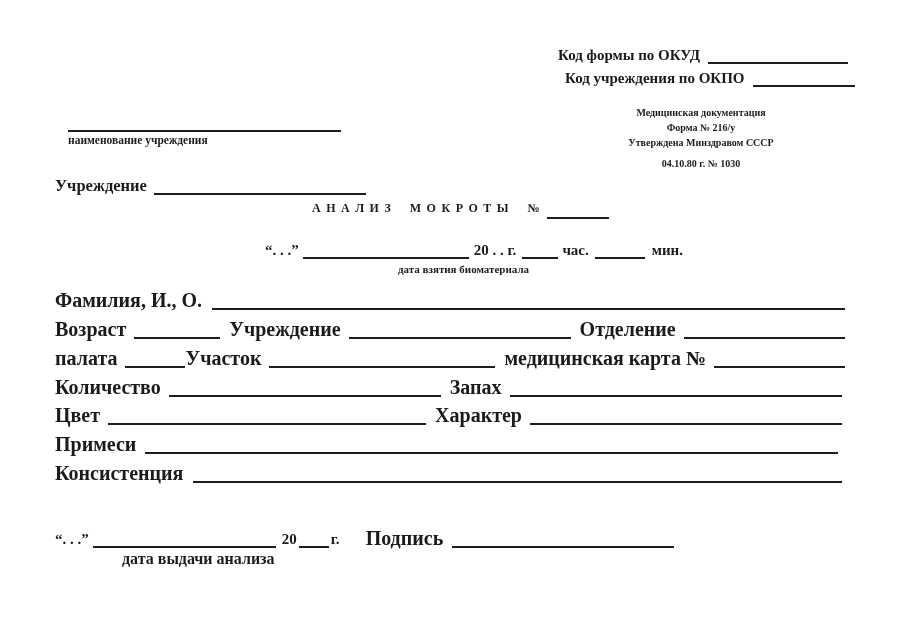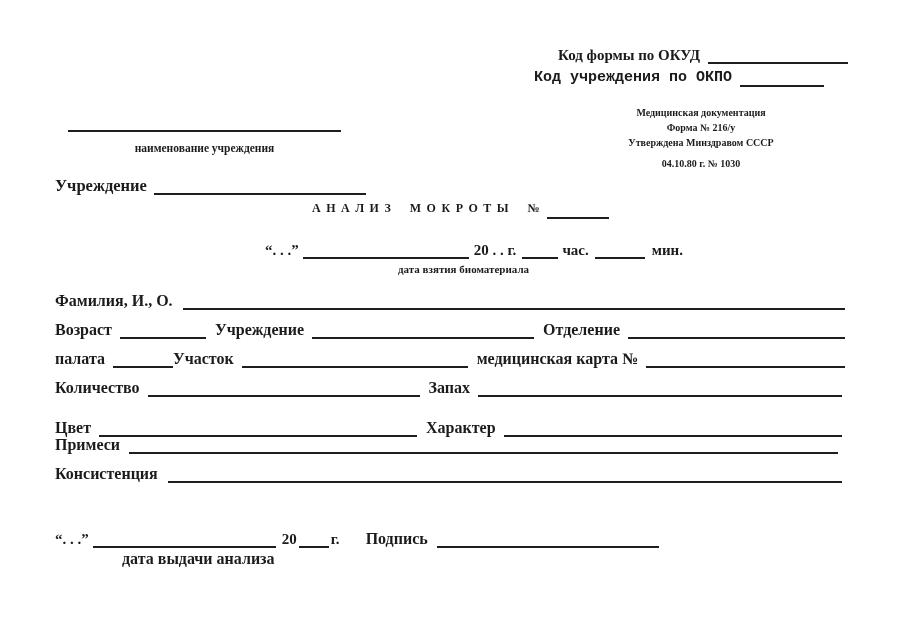--- a/index.html
+++ b/index.html
@@ -16,21 +16,21 @@
     font-family: "Liberation Serif", "DejaVu Serif", serif;
     color: #1b1b1b;
   }
   .row {
     position: absolute;
     display: flex;
     align-items: flex-end;
   }
   .lbl {
     font-weight: 700;
-    font-size: 16px;
+    font-size: 20px;
     line-height: 19px;
     white-space: nowrap;
   }
   .lbl-sm {
     font-weight: 700;
     font-size: 15px;
     line-height: 18px;
     white-space: nowrap;
   }
   .bl {
@@ -63,24 +63,24 @@
     left: 68px;
     top: 116px;
     width: 273px;
   }
   .inst-block .inst-line {
     width: 100%;
     border-bottom: 2px solid #1e1e1e;
     height: 14px;
   }
   .inst-block .inst-caption {
-    text-align: center;
+    text-align: left;
     font-weight: 700;
     font-size: 11.5px;
-    margin-top: 10px;
+    margin-top: 2px;
   }
   .title-text {
     font-weight: 700;
     font-size: 12px;
     line-height: 22px;
     letter-spacing: 5.5px;
     word-spacing: 5px;
     white-space: nowrap;
   }
   .q {
@@ -91,21 +91,21 @@
 </style>
 </head>
 <body>
 
 <div class="page">
 
   <div class="row" style="left:558px; top:46px; width:290px;">
     <span class="lbl-sm">Код формы по ОКУД</span>
     <span class="bl" style="flex:1; margin-left:8px;"></span>
   </div>
-  <div class="row" style="left:534px; top:69px; width:290px;font-family:Liberation Mono, monospace;">
+  <div class="row" style="left:565px; top:69px; width:290px;">
     <span class="lbl-sm">Код учреждения по ОКПО</span>
     <span class="bl" style="flex:1; margin-left:8px;"></span>
   </div>
 
   <div class="inst-block">
     <div class="inst-line"></div>
     <div class="inst-caption">наименование учреждения</div>
   </div>
 
   <div class="doc-block">
@@ -159,21 +159,21 @@
     <span class="bl" style="flex:1; margin-left:8px;"></span>
   </div>
 
   <div class="row" style="left:55px; top:378px; right:58px;">
     <span class="lbl">Количество</span>
     <span class="bl" style="width:272px; margin-left:8px;"></span>
     <span class="lbl" style="margin-left:9px;">Запах</span>
     <span class="bl" style="flex:1; margin-left:8px;"></span>
   </div>
 
-  <div class="row" style="left:55px; top:418px; right:58px;">
+  <div class="row" style="left:55px; top:406px; right:58px;">
     <span class="lbl">Цвет</span>
     <span class="bl" style="width:318px; margin-left:8px;"></span>
     <span class="lbl" style="margin-left:9px;">Характер</span>
     <span class="bl" style="flex:1; margin-left:8px;"></span>
   </div>
 
   <div class="row" style="left:55px; top:435px; right:62px;">
     <span class="lbl">Примеси</span>
     <span class="bl" style="flex:1; margin-left:9px;"></span>
   </div>

